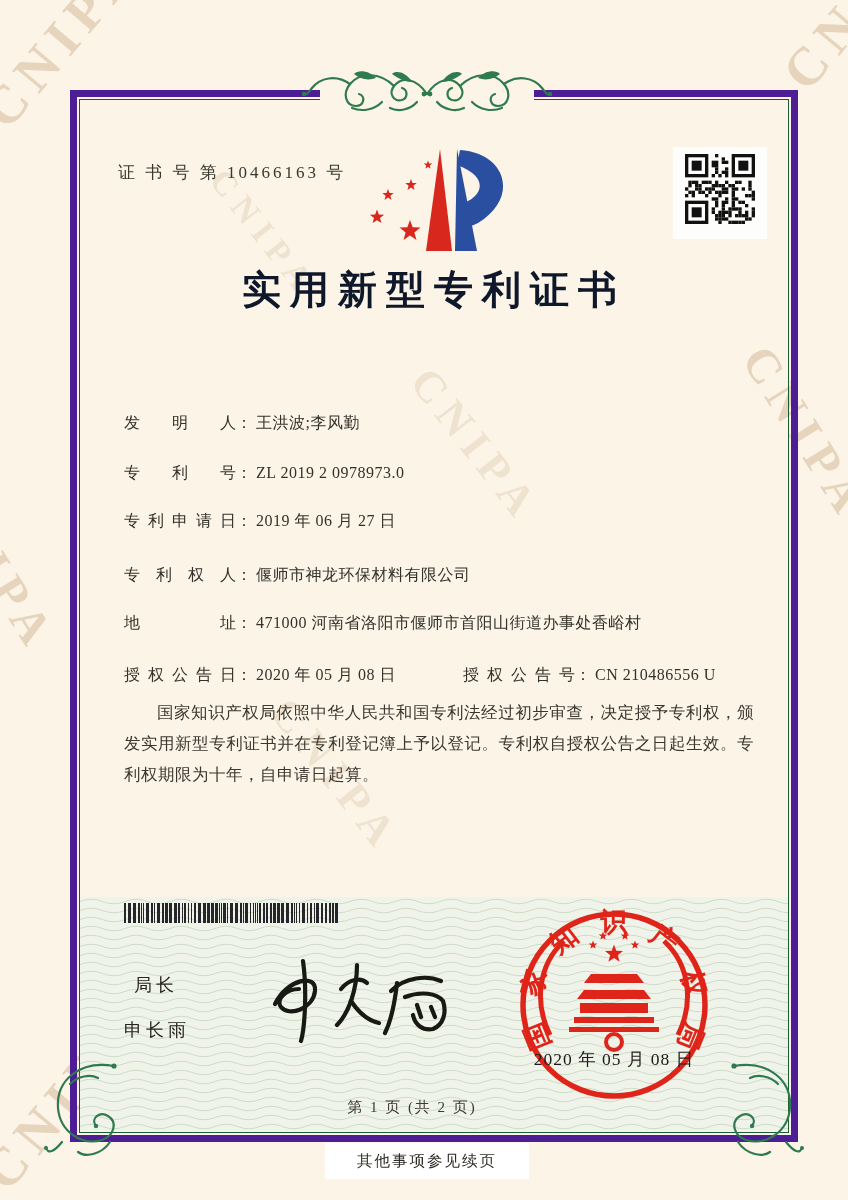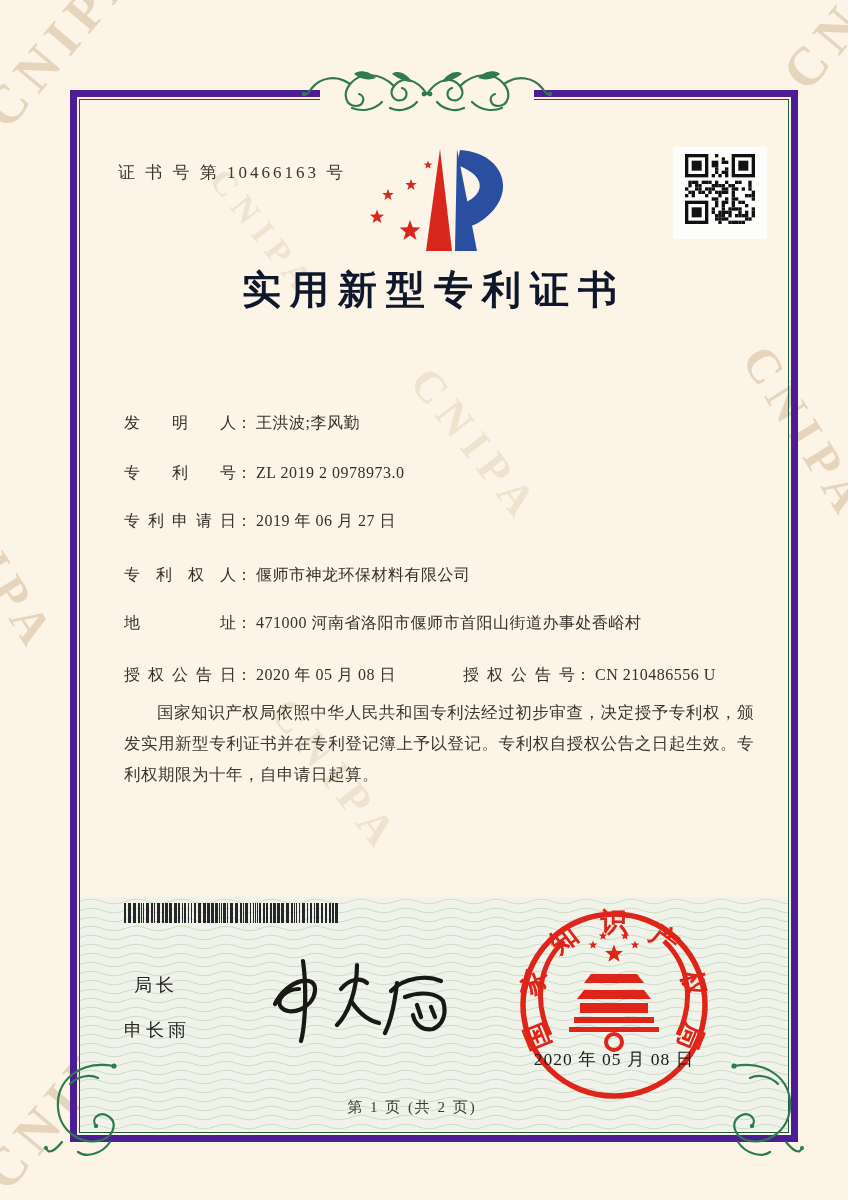--- a/index.html
+++ b/index.html
@@ -432,14 +432,17 @@
         <path d="M26,26 C34,18 46,16 54,20"></path>
       </g>
       <g class="green-fill">
         <circle cx="70" cy="8" r="2.6"></circle>
           <circle cx="52" cy="68" r="2.2"></circle>
           <circle cx="2" cy="90" r="2"></circle>
       </g>
     </g>
   </svg>
 
+  <div class="footer-note-box">
+    <span class="footer-note">其他事项参见续页</span>
+  </div>
 
 </div>
 
 </body></html>

